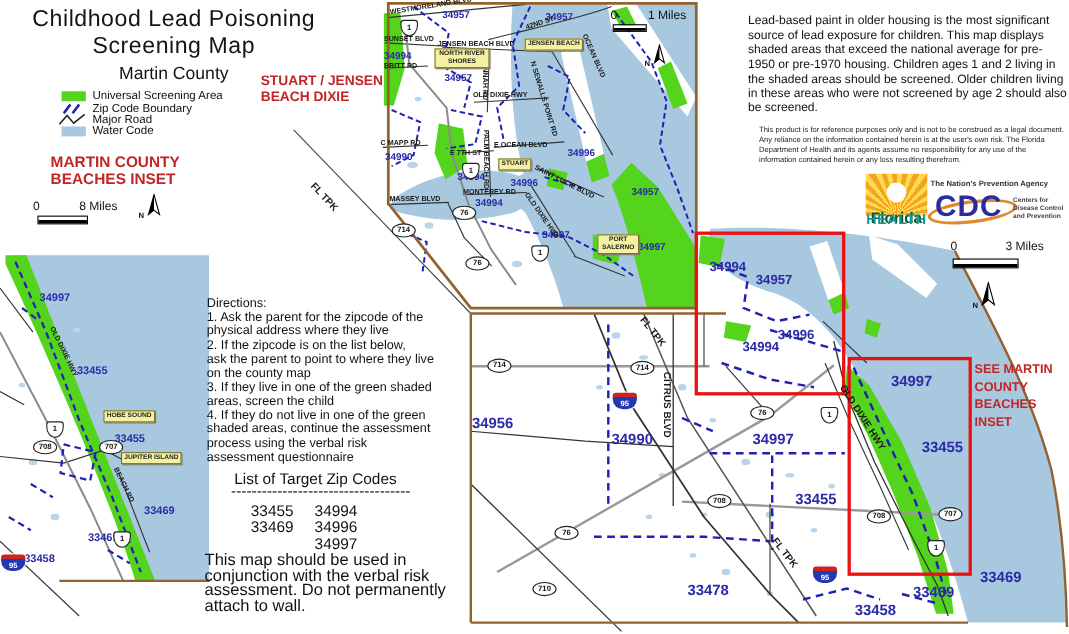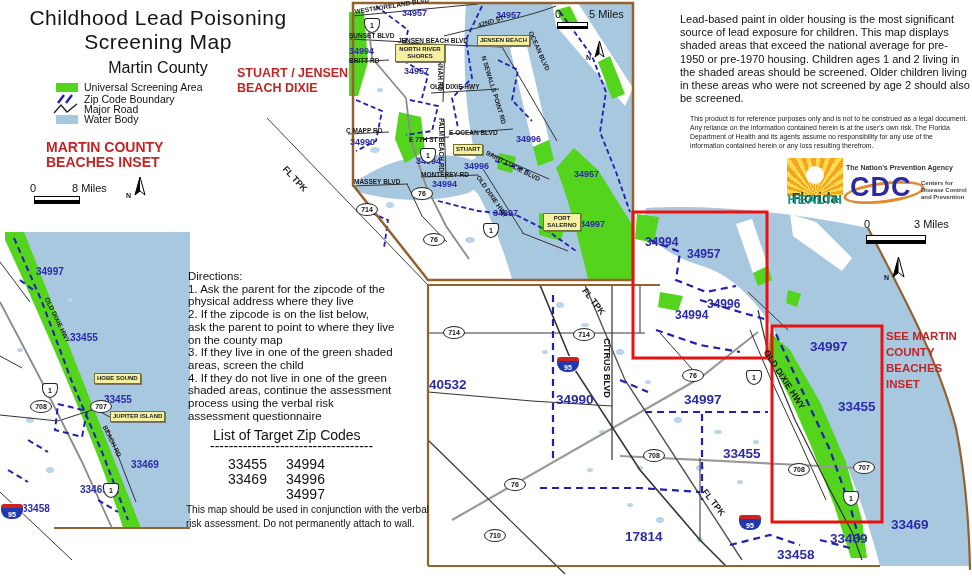--- a/index.html
+++ b/index.html
@@ -29,21 +29,21 @@
   .sh-95{position:absolute;z-index:6;width:22px;height:15px;border-radius:3px 3px 9px 9px;
          background:linear-gradient(#c22 0 4px,#2238b0 4px);color:#fff;font-size:7px;font-weight:bold;
          display:flex;align-items:flex-end;justify-content:center;padding-bottom:1px;box-sizing:border-box;
          box-shadow:0 0 0 1px #fff;}
   .scl{font-size:11px;}
   .bar{position:absolute;border:1px solid #000;background:linear-gradient(#fff 0 55%,#000 55%);z-index:5;}
   .para{font-size:11px;line-height:13.2px;white-space:normal;width:292px;}
   .disc-h{font-size:8px;width:280px;text-align:center;}
   .disc-b{font-size:6.9px;line-height:9px;width:278px;white-space:normal;color:#222;}
   .dir{font-size:11.5px;line-height:12.7px;white-space:pre-line;width:240px;}
-  .note{font-size:10px;line-height:13.5px;white-space:normal;width:244px;}
+  .note{font-size:15px;line-height:13.5px;white-space:normal;width:244px;}
   .ziplist{font-size:14px;}
   .narrow{transform-origin:left top;}
   .vert{writing-mode:vertical-rl;}
   .fl-sun{position:absolute;z-index:5;width:56px;height:38px;
           background:repeating-conic-gradient(from -90deg at 50% 100%,#f2a51f 0 7deg,#ffd94f 7deg 14deg);}
   .fl-circ{position:absolute;z-index:6;width:18px;height:18px;border-radius:50%;background:#fff;}
   .fl-t1{color:#14532d;font-weight:bold;font-size:14px;width:56px;text-align:center;line-height:13px;}
   .fl-t2{color:#0f9b96;font-weight:bold;font-size:13px;width:56px;text-align:center;letter-spacing:.5px;}
   .cdc-tag{font-size:7px;font-weight:bold;color:#333;}
   .cdc-big{font-size:27px;font-weight:bold;color:#2b2b9e;letter-spacing:1px;line-height:26px;}
@@ -222,39 +222,39 @@
 <div class="lbl leg" style="left:84px;top:81px;">Universal Screening Area</div>
 <svg class="lbl" style="left:55px;top:93px;" width="24" height="12">
       <path d="M3,10 L9,2 M11,10 L17,2" stroke="#2020b2" stroke-width="2.4"></path>
     </svg>
 <div class="lbl leg" style="left:84px;top:93px;">Zip Code Boundary</div>
 <svg class="lbl" style="left:53px;top:103px;" width="26" height="12">
       <path d="M1,10 L8,2 L14,9 L24,1" stroke="#222" stroke-width="1.4" fill="none"></path>
     </svg>
 <div class="lbl leg" style="left:84px;top:103px;">Major Road</div>
 <div class="lbl" style="left:56px;top:115px;width:22px;height:9px;background:#a8c8e0;"></div>
-<div class="lbl leg" style="left:84px;top:113px;">Water Body</div>
+<div class="lbl leg" style="left:84px;top:113px;">Water Code</div>
 
 <div class="lbl redhead" style="left:46px;top:140px;">MARTIN COUNTY</div>
 <div class="lbl redhead" style="left:46px;top:155px;">BEACHES INSET</div>
 <div class="lbl scl" style="left:30px;top:182px;">0</div>
 <div class="lbl scl" style="left:72px;top:182px;">8  Miles</div>
 <div class="bar" style="left:34px;top:196px;width:44px;height:6px;"></div>
 <div class="north" style="left:126px;top:176px;">
   <span>N</span>
   <svg width="14" height="22">
         <path d="M7,1 L12,19 L7,15 L2,19 Z" fill="#fff" stroke="#000"></path>
         <path d="M7,1 L7,15 L2,19 Z" fill="#000"></path>
       </svg>
 </div>
 
 <div class="lbl redhead2" style="left:237px;top:66px;">STUART / JENSEN</div>
 <div class="lbl redhead2" style="left:237px;top:81px;">BEACH DIXIE</div>
 <div class="lbl scl" style="left:555px;top:8px;">0</div>
-<div class="lbl scl" style="left:589px;top:8px;">5  Miles</div>
+<div class="lbl scl" style="left:589px;top:8px;">1  Miles</div>
 <div class="bar" style="left:557px;top:22px;width:29px;height:5px;"></div>
 <div class="north" style="left:586px;top:40px;">
   <span>N</span>
   <svg width="13" height="20">
         <path d="M6.5,1 L11,17 L6.5,13.5 L2,17 Z" fill="#fff" stroke="#000"></path>
         <path d="M6.5,1 L6.5,13.5 L2,17 Z" fill="#000"></path>
       </svg>
 </div>
 
 <div class="lbl scl" style="left:864px;top:218px;">0</div>
@@ -351,31 +351,31 @@
 <div class="lbl rd narrow" style="left:50px;top:296px;transform:rotate(64deg);">OLD DIXIE HWY</div>
 <div class="lbl rd narrow" style="left:108px;top:424px;transform:rotate(64deg);">BEACH RD</div>
 <div class="lbl pl" style="left:94px;top:373px;">HOBE SOUND</div>
 <div class="lbl pl" style="left:110px;top:411px;">JUPITER ISLAND</div>
 <div class="sh-us" style="left:42px;top:383px;">1</div>
 <div class="sh-ov" style="left:30px;top:400px;">708</div>
 <div class="sh-ov" style="left:90px;top:400px;">707</div>
 <div class="sh-us" style="left:103px;top:483px;">1</div>
 <div class="sh-95" style="left:1px;top:504px;">95</div>
 
-<div class="lbl z13" style="left:429px;top:377px;">40532</div>
+<div class="lbl z13" style="left:429px;top:377px;">34956</div>
 <div class="lbl z13" style="left:556px;top:392px;">34990</div>
 <div class="lbl z12" style="left:645px;top:235px;">34994</div>
 <div class="lbl z12" style="left:687px;top:247px;">34957</div>
 <div class="lbl z12" style="left:707px;top:297px;">34996</div>
 <div class="lbl z12" style="left:675px;top:308px;">34994</div>
 <div class="lbl z13" style="left:810px;top:339px;">34997</div>
 <div class="lbl z13" style="left:838px;top:399px;">33455</div>
 <div class="lbl z13" style="left:684px;top:392px;">34997</div>
 <div class="lbl z13" style="left:723px;top:446px;">33455</div>
-<div class="lbl z13" style="left:625px;top:529px;">17814</div>
+<div class="lbl z13" style="left:625px;top:529px;">33478</div>
 <div class="lbl z13" style="left:777px;top:547px;">33458</div>
 <div class="lbl z13" style="left:830px;top:531px;">33469</div>
 <div class="lbl z13" style="left:891px;top:517px;">33469</div>
 <div class="lbl rdm vert" style="left:602px;top:338px;">CITRUS BLVD</div>
 <div class="lbl rdm narrow" style="left:770px;top:348px;transform:rotate(57deg);">OLD DIXIE HWY</div>
 <div class="lbl rdm narrow" style="left:588px;top:286px;transform:rotate(52deg);">FL TPK</div>
 <div class="lbl rdm narrow" style="left:708px;top:487px;transform:rotate(52deg);">FL TPK</div>
 <div class="lbl rdm narrow" style="left:288px;top:164px;transform:rotate(47deg);">FL TPK</div>
 <div class="lbl redsee" style="left:886px;top:328px;font-size:11.5px;line-height:16px;">SEE MARTIN
 COUNTY

